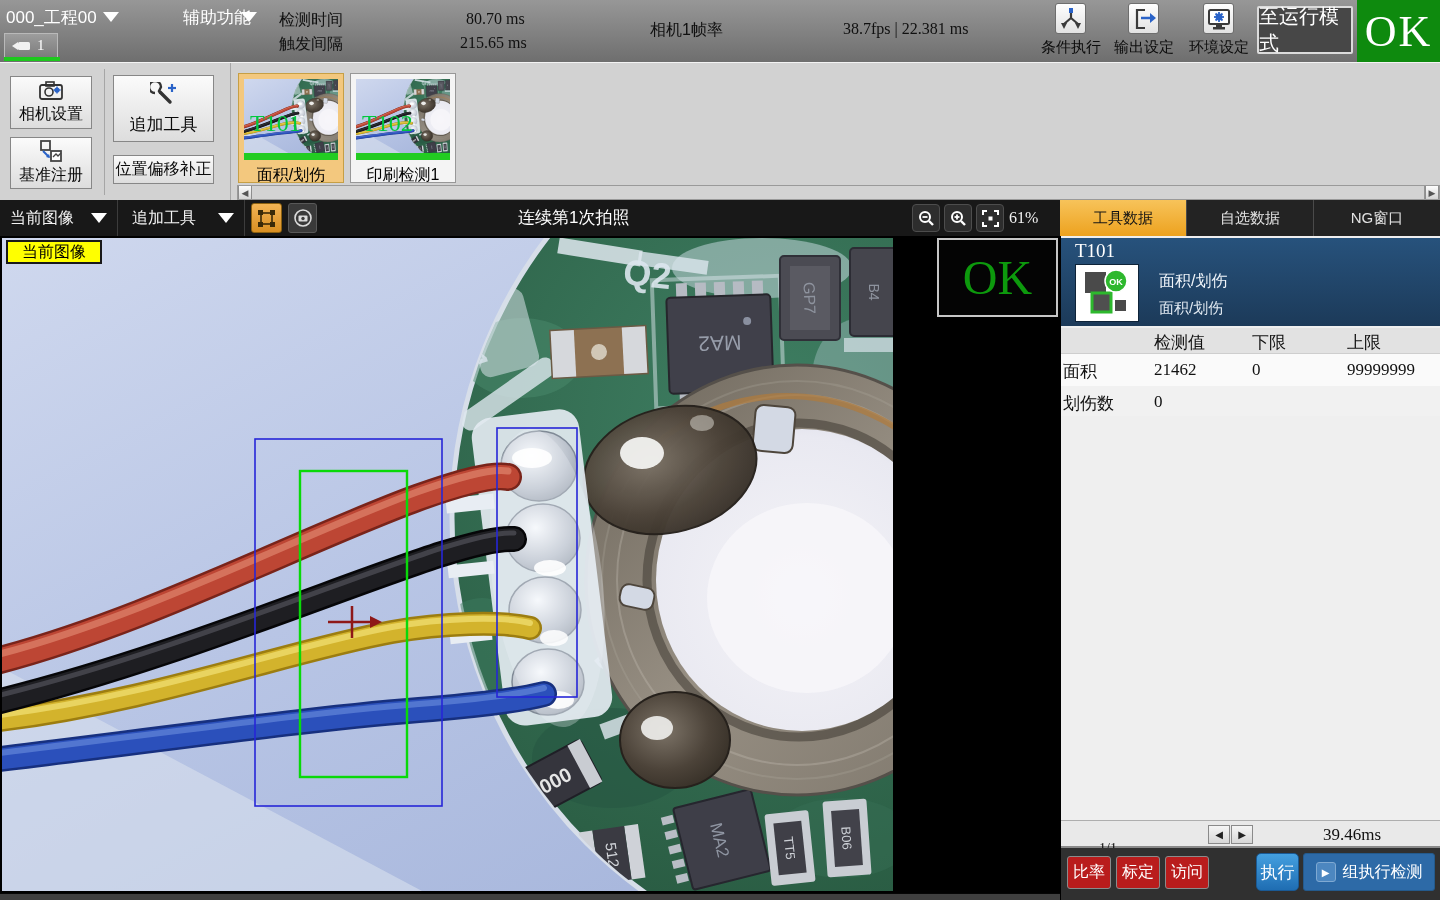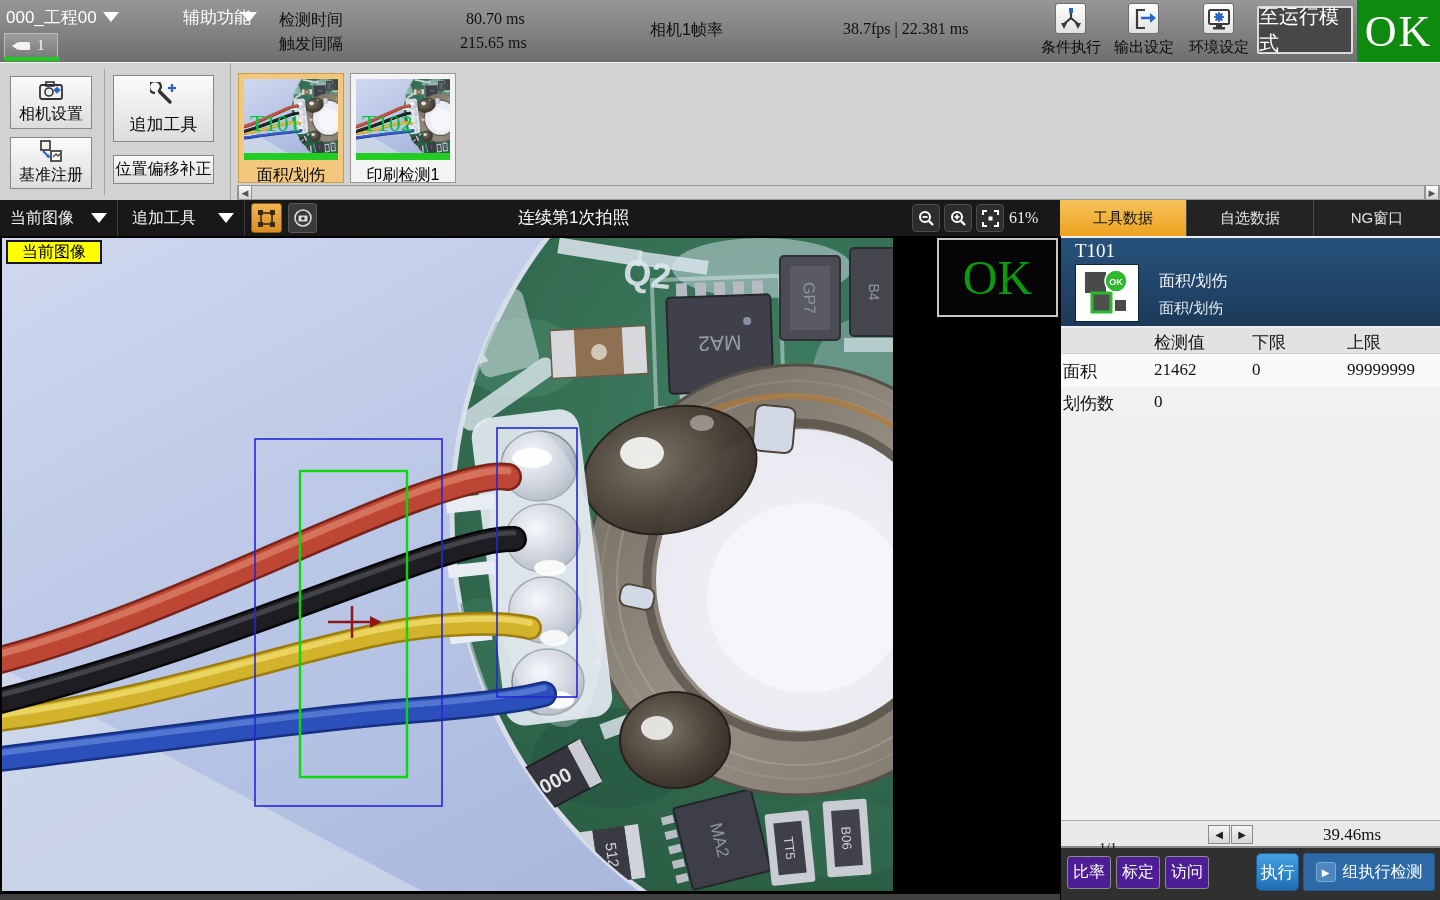--- a/index.html
+++ b/index.html
@@ -66,21 +66,21 @@
   .tool-head{left:0;top:2px;width:380px;height:88px;background:linear-gradient(#27527c,#1c3a59)}
   .tool-id{left:14px;top:2px;color:#fff;font-size:19px}
   .tool-icon{left:14px;top:26px;width:64px;height:58px;background:#fff;border:1px solid #0e2338}
   .tool-type{left:98px;top:33px;color:#f0f5fa;font-size:16px}
   .tool-name{left:98px;top:61px;color:#e2eaf2;font-size:15px}
   .tbl-head{left:0;top:92px;width:380px;height:26px;background:#e2e2e2;border-bottom:1px solid #cecece;color:#111;font-size:17px}
   .trow{left:0;width:380px;color:#111;font-size:17px}
   .pag{left:0;top:584px;width:380px;height:28px;background:#e9e9e9;border-top:1px solid #aeaeae;border-bottom:2px solid #8a8a8a;color:#111}
   .pbtn{width:22px;height:19px;background:linear-gradient(#f5f5f5,#d7d7d7);border:1px solid #8a8a8a;font-size:10px;color:#222;display:flex;align-items:center;justify-content:center}
   .pfoot{left:0;top:612px;width:380px;height:52px;background:#303030}
-  .fbtn{width:44px;height:33px;background:#4c1d95;border:1px solid #8b8b8b;border-radius:3px;color:#fff;font-size:16px}
+  .fbtn{width:44px;height:33px;background:#b91c1c;border:1px solid #8b8b8b;border-radius:3px;color:#fff;font-size:16px}
   .execbtn{width:43px;height:38px;background:linear-gradient(#44a0e0,#1f6db2);border:1px solid #1a5a95;border-radius:5px;color:#fff;font-size:17px}
   .groupbtn{width:132px;height:38px;background:#2d6aa7;border:1px solid #245a8c;border-radius:3px;color:#fff;font-size:16px;display:flex;align-items:center;justify-content:center;gap:7px}
   .playtile{width:20px;height:20px;background:#4d87c0;border:1px solid #7fa9d2;border-radius:3px;color:#fff;font-size:10px;display:flex;align-items:center;justify-content:center}
 </style>
 </head>
 <body>
 
 <svg width="0" height="0" style="position:absolute" aria-hidden="true">
 <defs>
   <linearGradient id="gBg" x1="0" y1="0" x2="0.7" y2="1">

